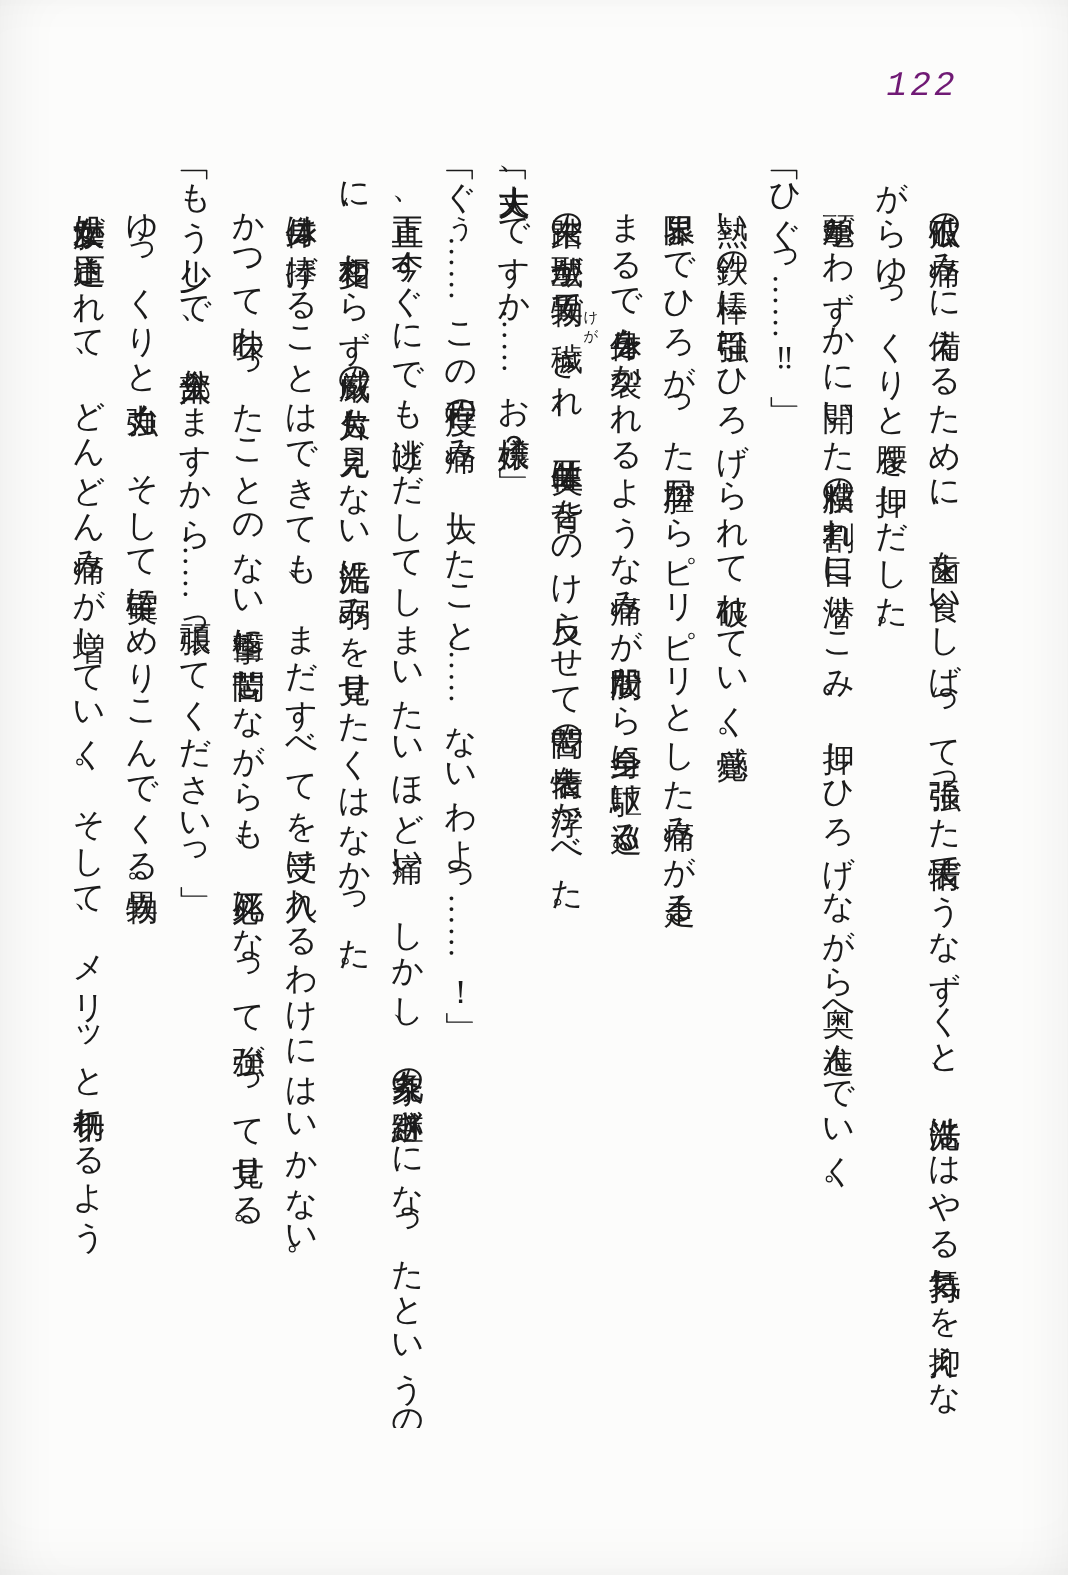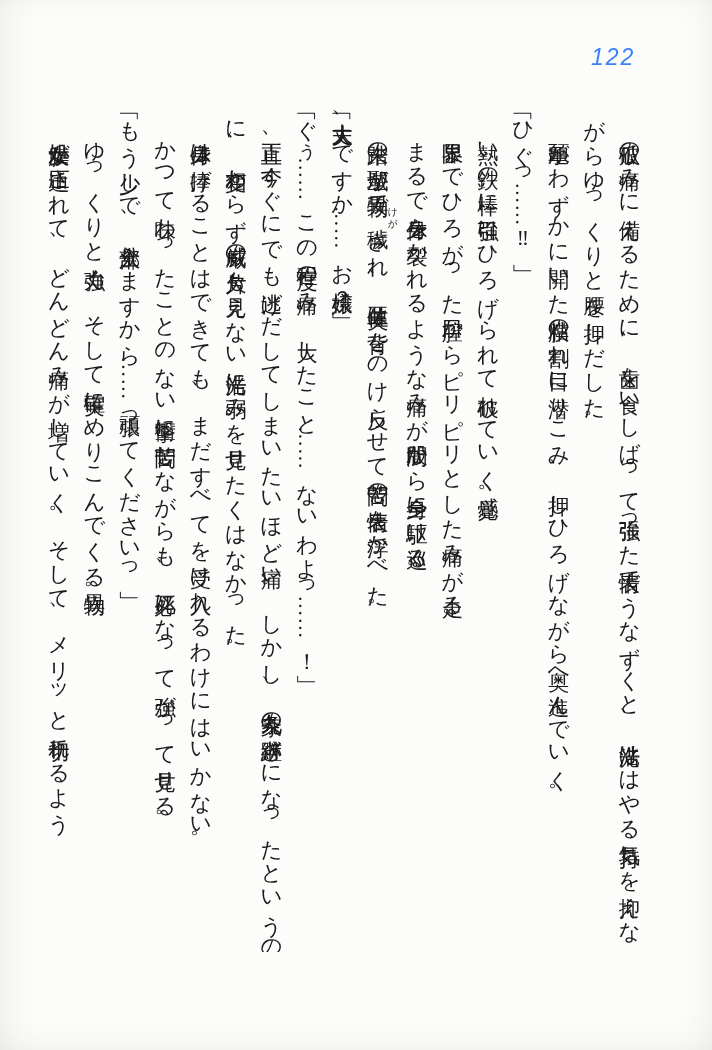--- a/index.html
+++ b/index.html
@@ -21,25 +21,25 @@
     box-shadow:
       inset 28px 0 40px -26px rgba(0,0,0,0.07),
       inset -26px 0 38px -24px rgba(0,0,0,0.06),
       inset 0 -30px 44px -30px rgba(0,0,0,0.05),
       inset 0 26px 38px -30px rgba(0,0,0,0.03);
   }
   .page-number {
     position: absolute;
     top: 44px;
     left: 591px;
-    font-family: Liberation Sans, sans-serif;
+    font-family: Liberation Mono, monospace;
     font-style: italic;
     font-size: 23px;
     letter-spacing: 2px;
-    color: #3b82f6;
+    color: #701a75;
   }
   .text-block {
     position: absolute;
     top: 106px;
     right: 66px;
     width: 602px;
     height: 846px;
     writing-mode: vertical-rl;
     text-orientation: mixed;
     font-family: "Liberation Serif", "DejaVu Serif", serif;

